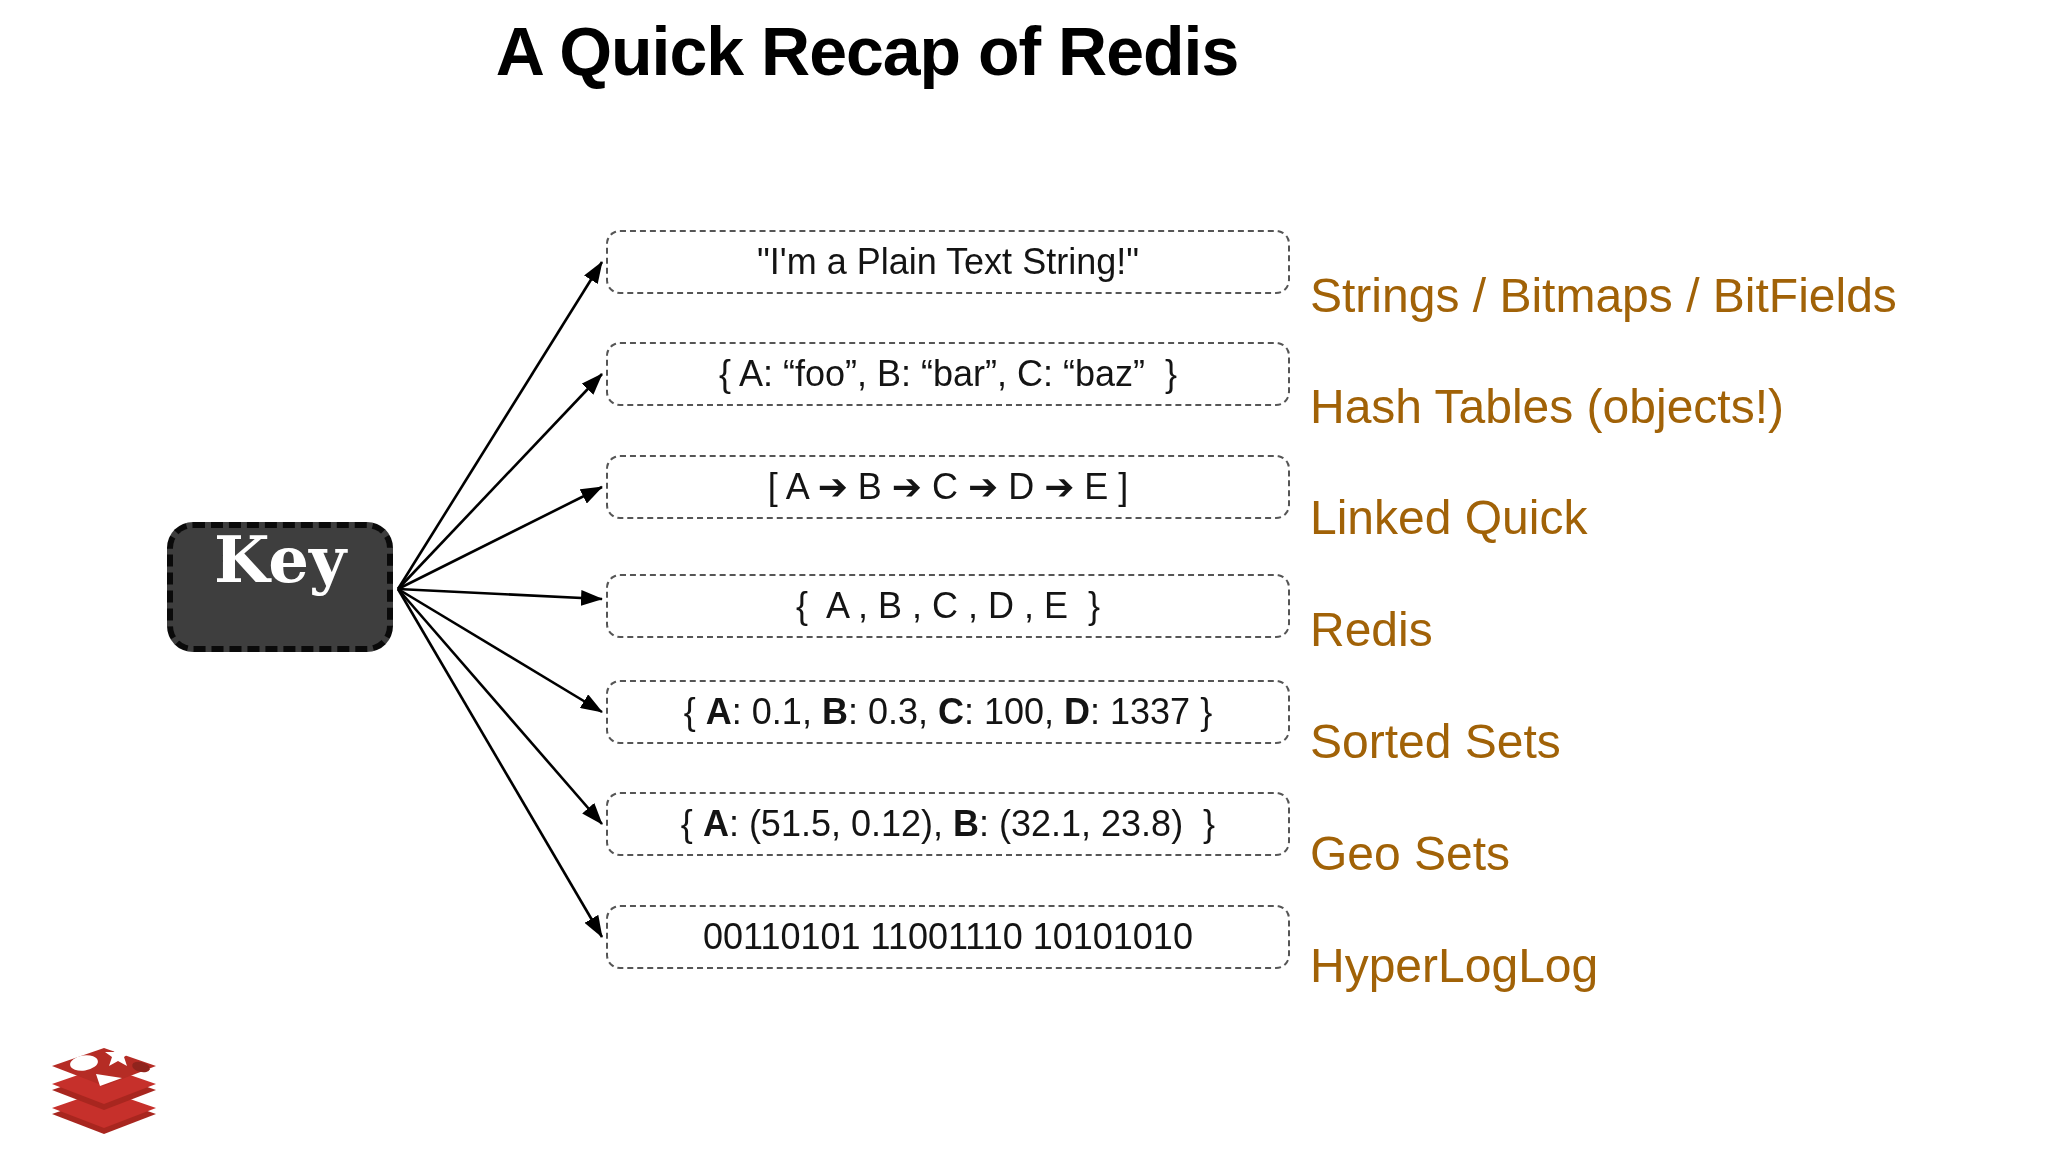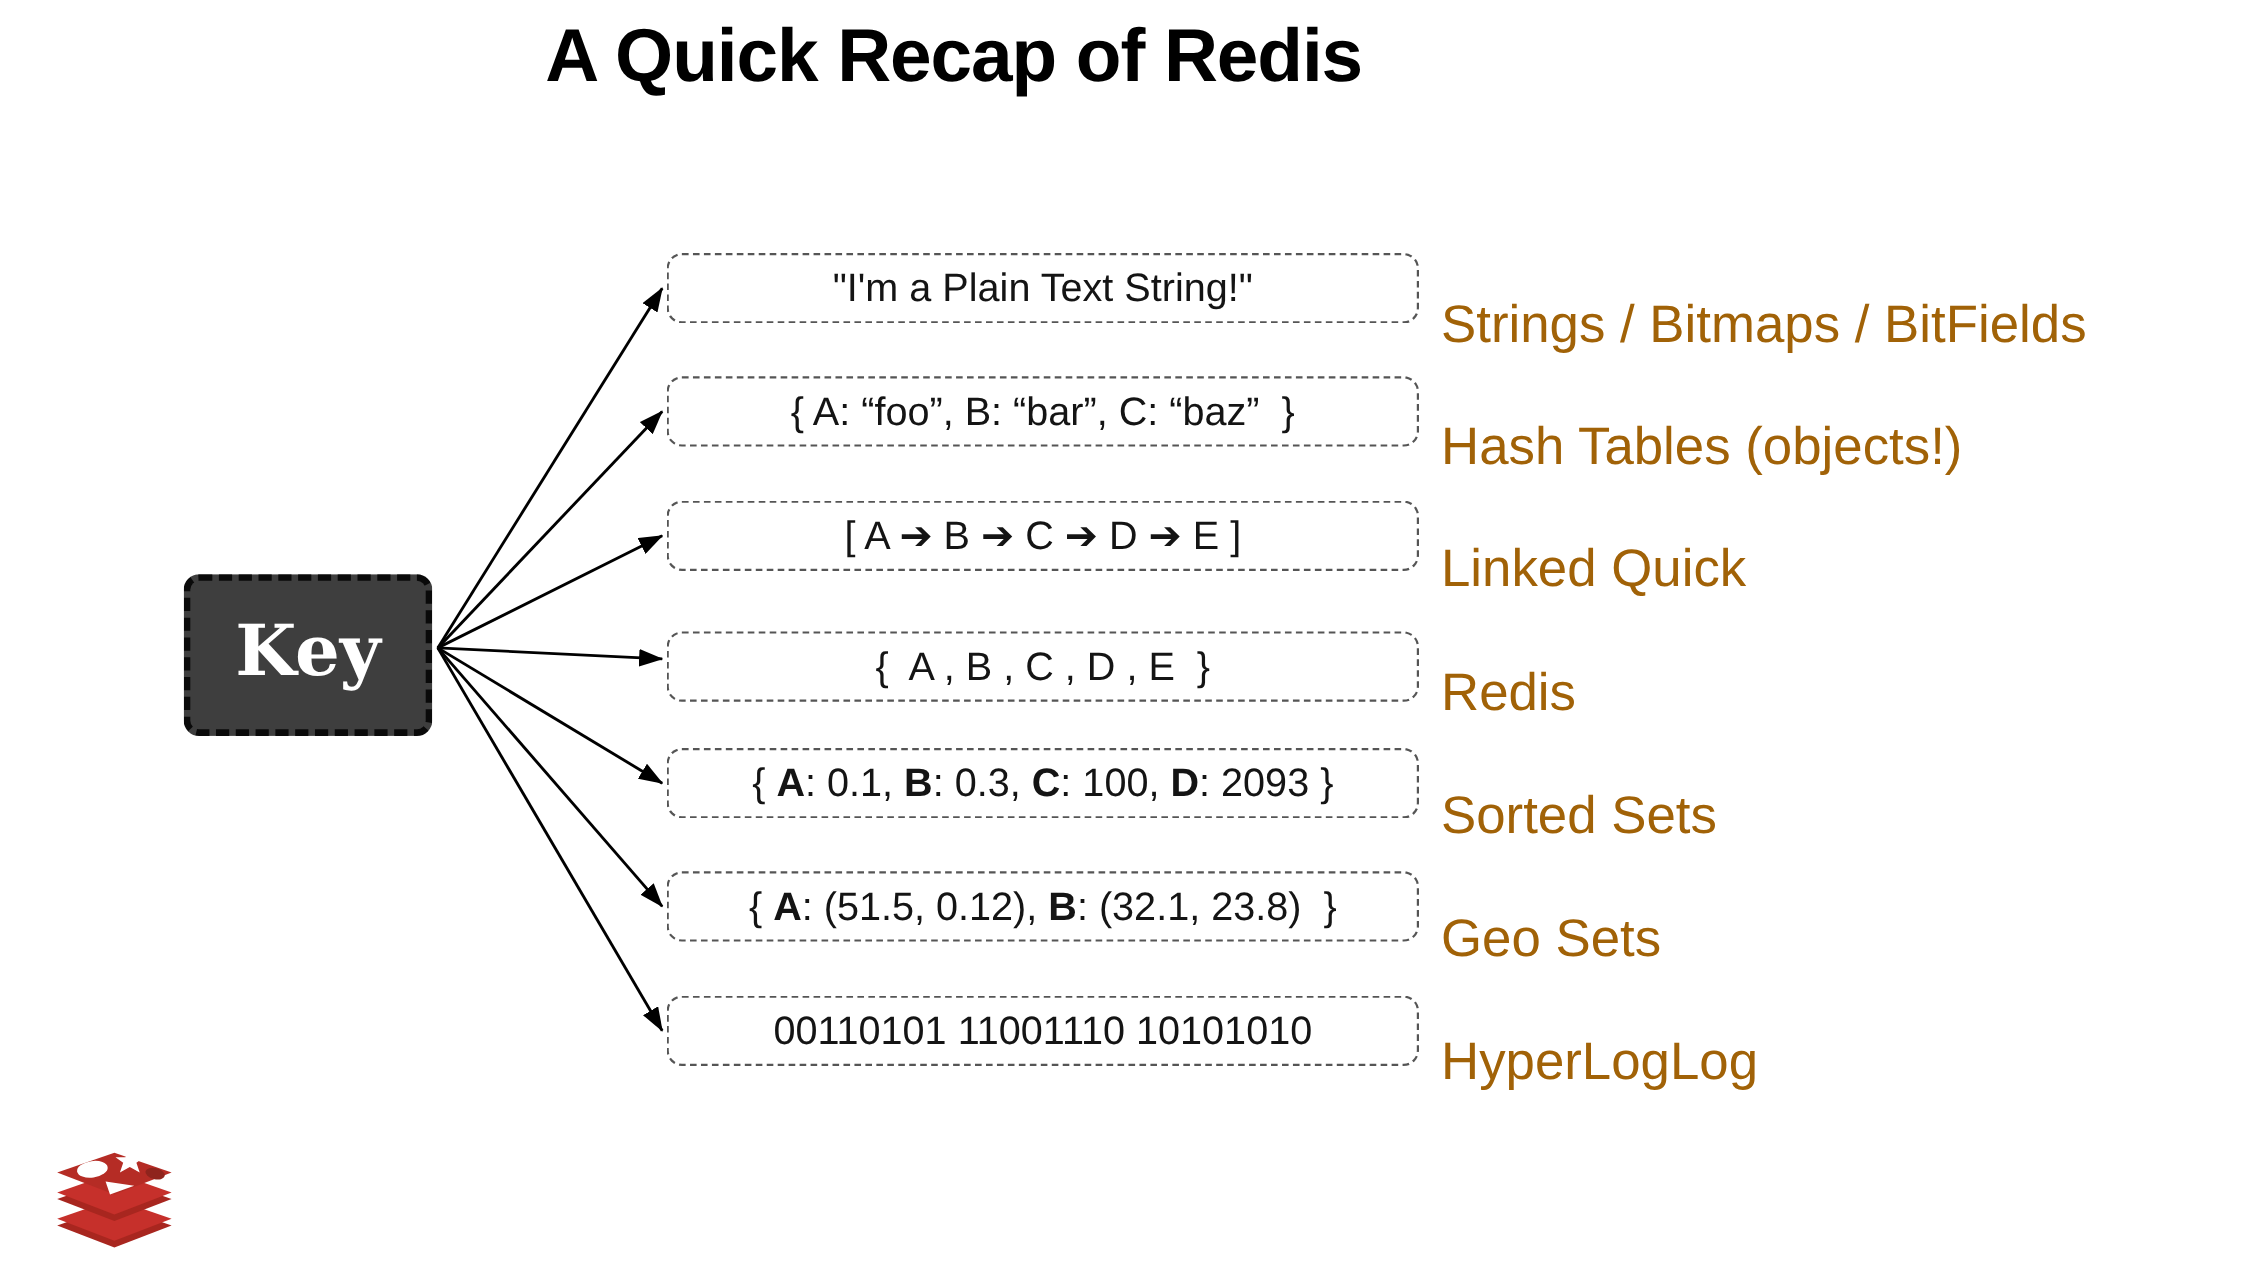--- a/index.html
+++ b/index.html
@@ -5,23 +5,23 @@
   html,body{margin:0;padding:0;}
   body{
     width:2048px;height:1152px;position:relative;background:#ffffff;
     font-family:"Liberation Sans","DejaVu Sans",sans-serif;overflow:hidden;
   }
   .title{
     position:absolute;top:12px;left:0;width:1734px;text-align:center;
     font-size:68px;font-weight:bold;color:#000;letter-spacing:-1px;
   }
   .key-box{
-    position:absolute;left:167px;top:522px;width:226px;height:147px;
-    background:#3e3e3e;border:6px dashed #0a0a0a;border-radius:14px;
-    box-sizing:border-box;display:flex;align-items:center;justify-content:center;
+    position:absolute;left:167px;top:522px;width:226px;height:130px;
+    background:#3e3e3e;border:6px dashed #0a0a0a;border-radius:26px;
+    box-sizing:border-box;display:flex;justify-content:center;
   }
   .key-box span{
     font-family:"DejaVu Serif","Liberation Serif",serif;
     font-size:64px;font-weight:bold;color:#ffffff;line-height:1;
     padding-bottom:6px;
   }
   .arrows{position:absolute;left:0;top:0;width:2048px;height:1152px;pointer-events:none;}
   .value-box{
     position:absolute;left:606px;width:684px;height:64px;
     border:2px dashed #555;border-radius:14px;background:#fff;
@@ -67,21 +67,21 @@
     <line x1="398" y1="589" x2="602" y2="712" marker-end="url(#ah)"></line>
     <line x1="398" y1="589" x2="602" y2="824" marker-end="url(#ah)"></line>
     <line x1="398" y1="589" x2="602" y2="937" marker-end="url(#ah)"></line>
   </g>
 </svg>
 
 <div class="value-box r1"><span>"I'm a Plain Text String!"</span></div>
 <div class="value-box r2"><span>{ A: “foo”, B: “bar”, C: “baz”  }</span></div>
 <div class="value-box r3"><span>[ A ➔ B ➔ C ➔ D ➔ E ]</span></div>
 <div class="value-box r4"><span>{  A , B , C , D , E  }</span></div>
-<div class="value-box r5"><span><span>{ </span><b>A</b><span>: 0.1, </span><b>B</b><span>: 0.3, </span><b>C</b><span>: 100, </span><b>D</b><span>: 2093 }</span></span></div>
+<div class="value-box r5"><span><span>{ </span><b>A</b><span>: 0.1, </span><b>B</b><span>: 0.3, </span><b>C</b><span>: 100, </span><b>D</b><span>: 1337 }</span></span></div>
 <div class="value-box r6"><span><span>{ </span><b>A</b><span>: (51.5, 0.12), </span><b>B</b><span>: (32.1, 23.8)  }</span></span></div>
 <div class="value-box r7"><span>00110101 11001110 10101010</span></div>
 
 <div class="type-label l1">Strings / Bitmaps / BitFields</div>
 <div class="type-label l2">Hash Tables (objects!)</div>
 <div class="type-label l3">Linked Quick</div>
 <div class="type-label l4">Redis</div>
 <div class="type-label l5">Sorted Sets</div>
 <div class="type-label l6">Geo Sets</div>
 <div class="type-label l7">HyperLogLog</div>

